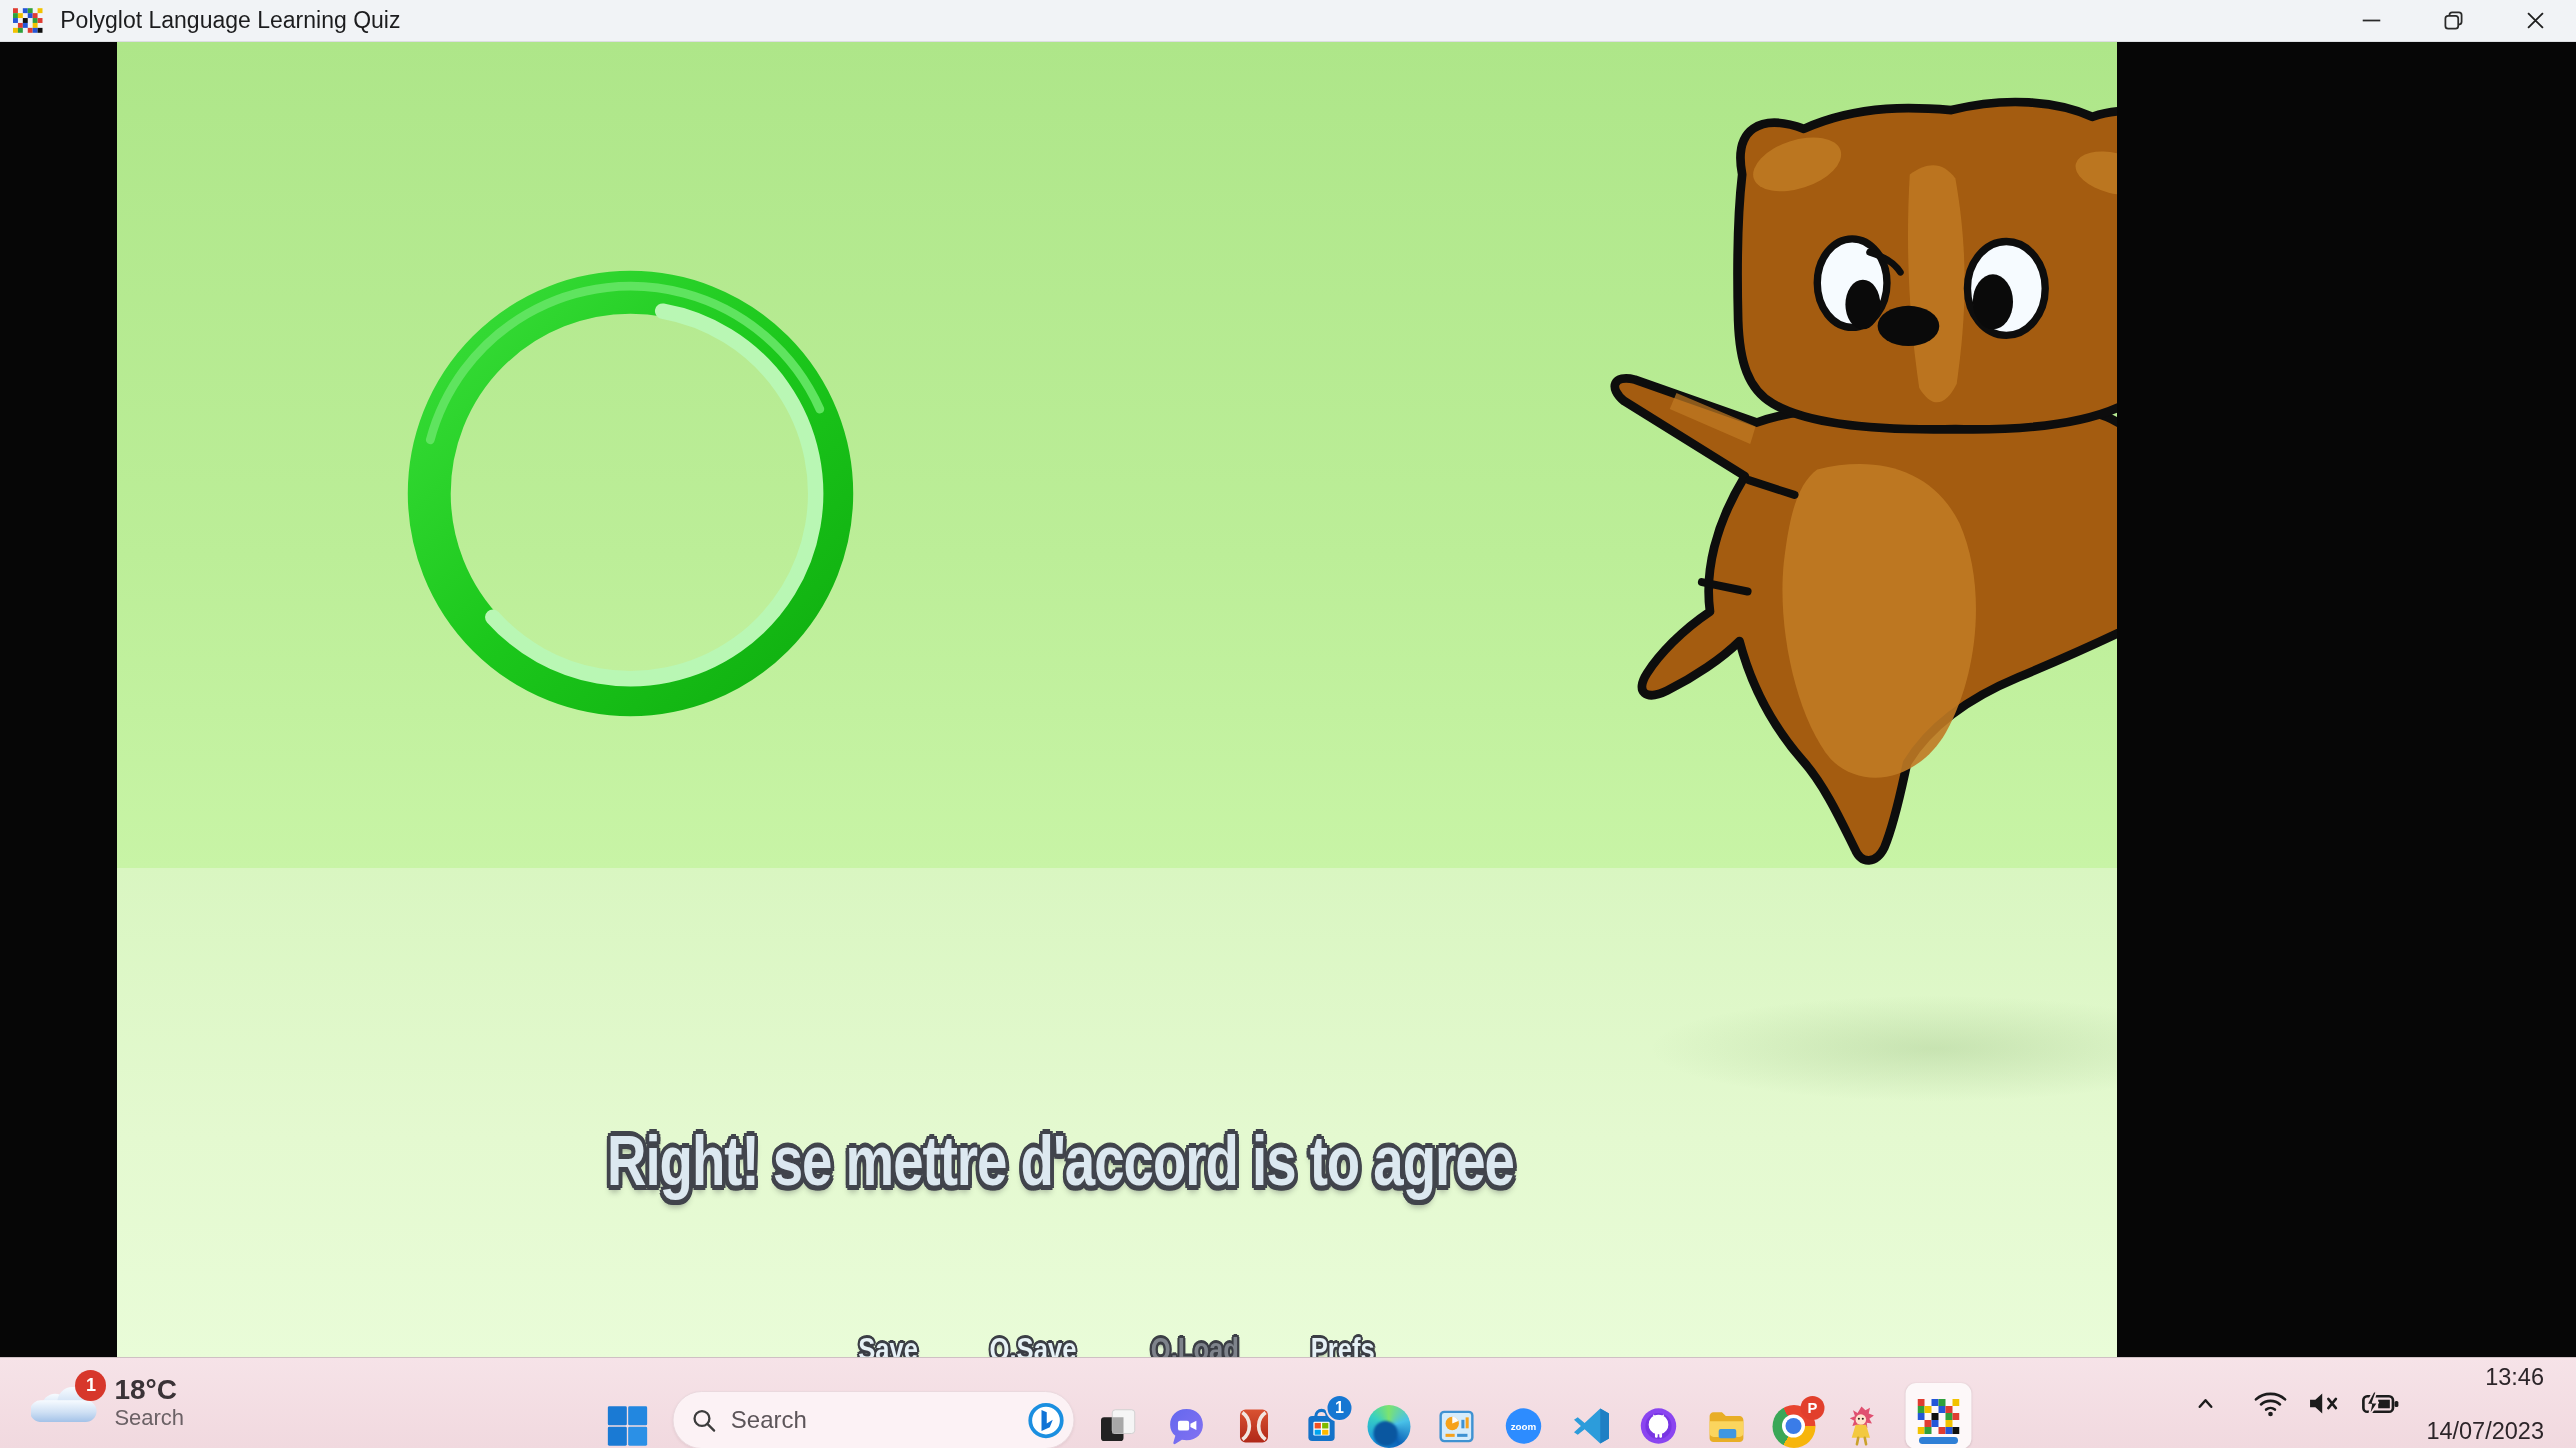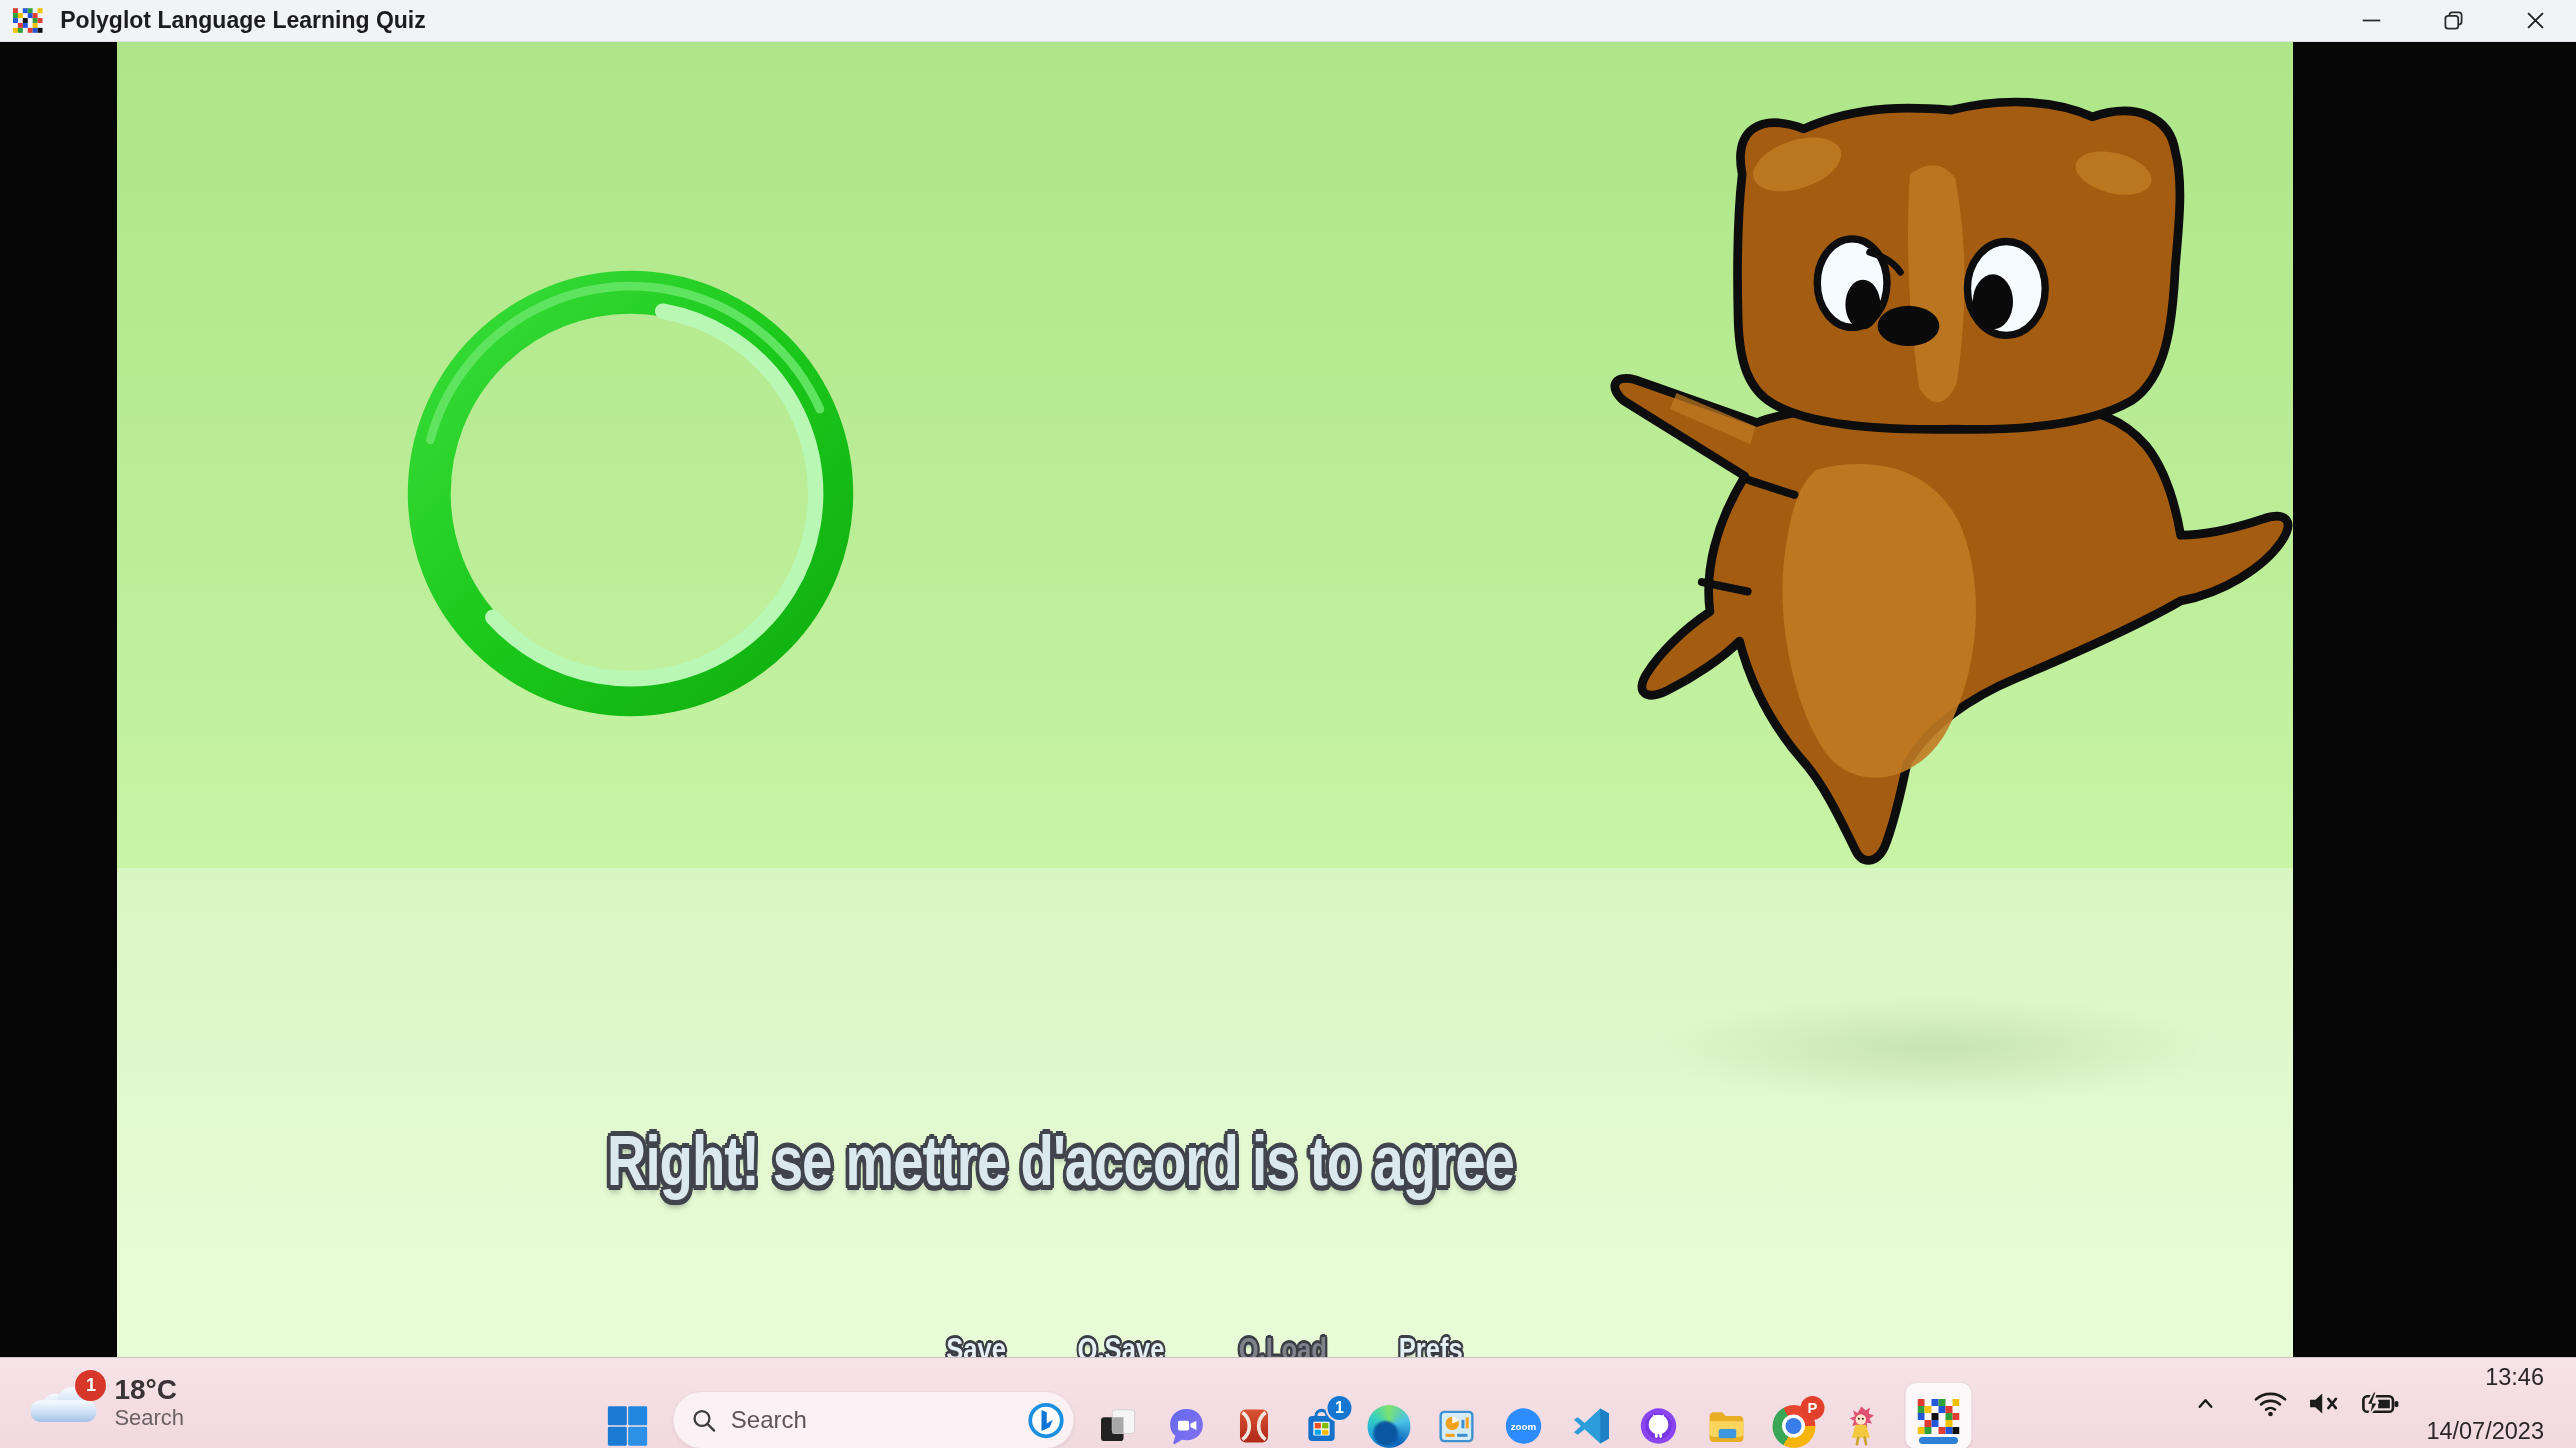--- a/index.html
+++ b/index.html
@@ -4,32 +4,32 @@
 <title>Polyglot Language Learning Quiz</title>
 <style>
   * { margin:0; padding:0; box-sizing:border-box; }
   html,body { width:2576px; height:1448px; }
   body { position:relative; overflow:hidden; background:#000;
          font-family:"Liberation Sans", sans-serif; }
 
   
   .titlebar { position:absolute; left:0; top:0; width:2576px; height:42px;
               background:#f1f3f6; display:flex; align-items:center;
-              border-bottom:0.7px solid #dcdee2;font-weight:bold; }
+              border-bottom:0.7px solid #dcdee2; }
   .tb-appicon { width:29.5px; height:25px; margin-left:13.4px; flex:0 0 auto; }
   .tb-title { margin-left:17.4px; font-size:23px; color:#1c1c1e; }
   .tb-controls { margin-left:auto; display:flex; height:100%; }
   .tb-btn { width:82px; height:100%; display:flex; align-items:center; justify-content:center; }
 
   
   .game { position:absolute; left:0; top:42px; width:2576px; height:1316px; background:#060606; }
   .letterbox { position:absolute; top:0; bottom:0; background:#060606; }
   .letterbox.left { left:0; width:117px; }
   .letterbox.right { right:0; width:121px; }
-  .viewport { position:absolute; left:117px; top:0; width:2176px; height:1316px; overflow:hidden; }
+  .viewport { position:absolute; left:117px; top:0; width:2000px; height:1316px; overflow:hidden; }
   .wall  { position:absolute; left:0; top:0; right:0; height:826px;
            background:linear-gradient(180deg,#aee689 0%,#bcee98 62%,#c8f4a6 100%); }
   .floor { position:absolute; left:0; top:826px; right:0; bottom:0;
            background:linear-gradient(180deg,#d9f6c1 0%,#e4f9d0 55%,#e9fcd8 100%); }
   .char-shadow { position:absolute; left:1529px; top:953px; width:577px; height:107px;
                  background:radial-gradient(ellipse at center, rgba(70,120,45,.16) 0%, rgba(70,120,45,0) 70%); }
   .ring-obj { position:absolute; left:272px; top:210px; width:483px; height:483px; }
   .character-obj { position:absolute; left:1479px; top:52px; width:704px; height:885px; }
 
   .message { position:absolute; left:490px; top:1079px; white-space:nowrap;

